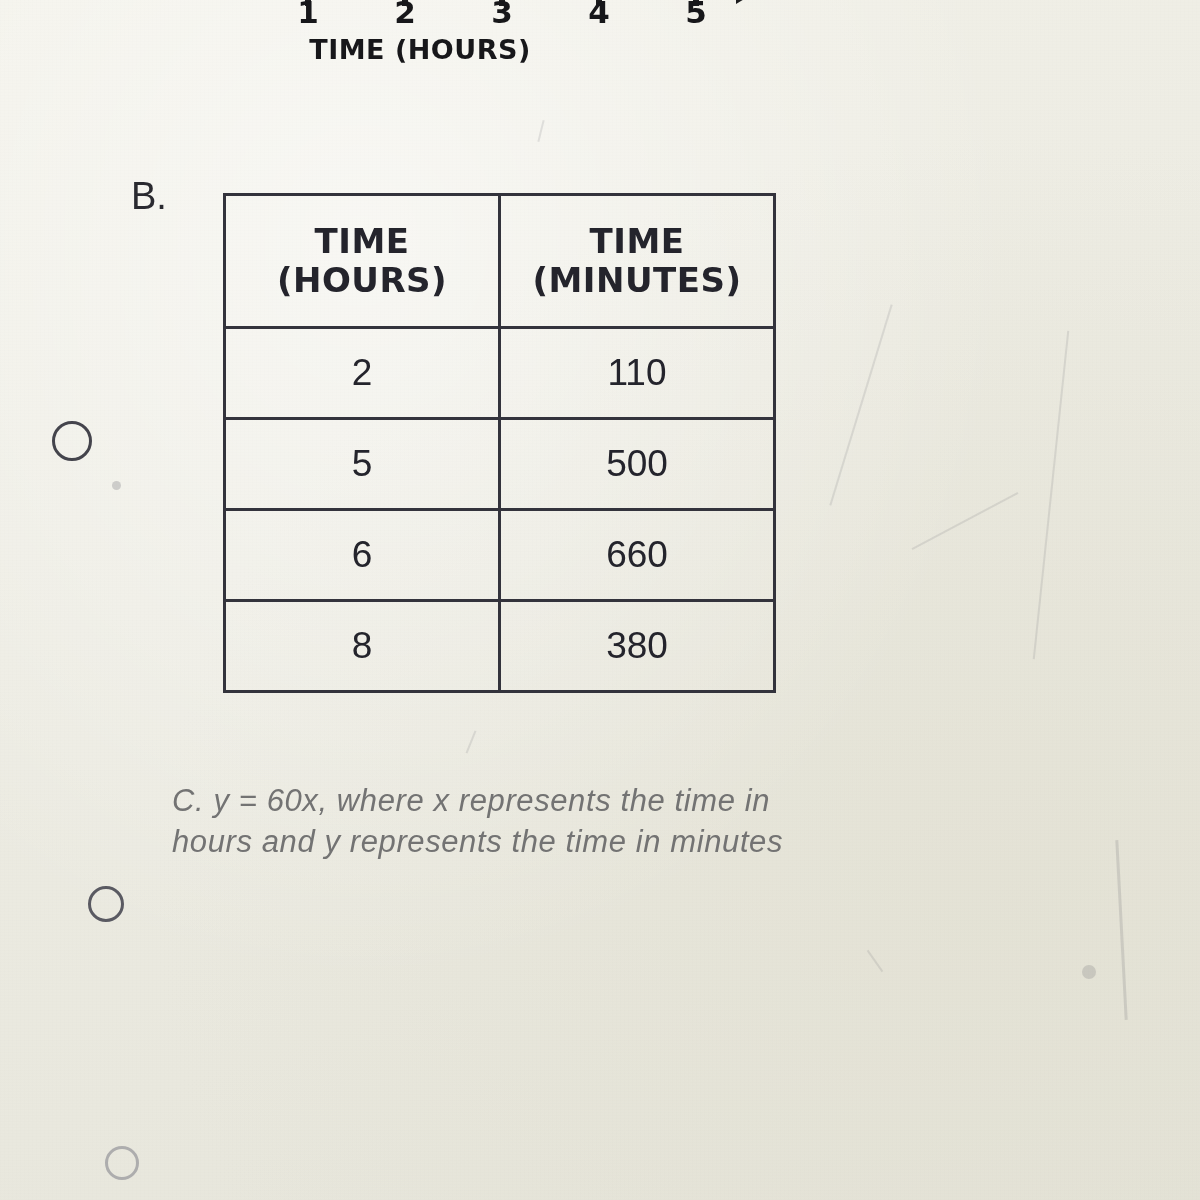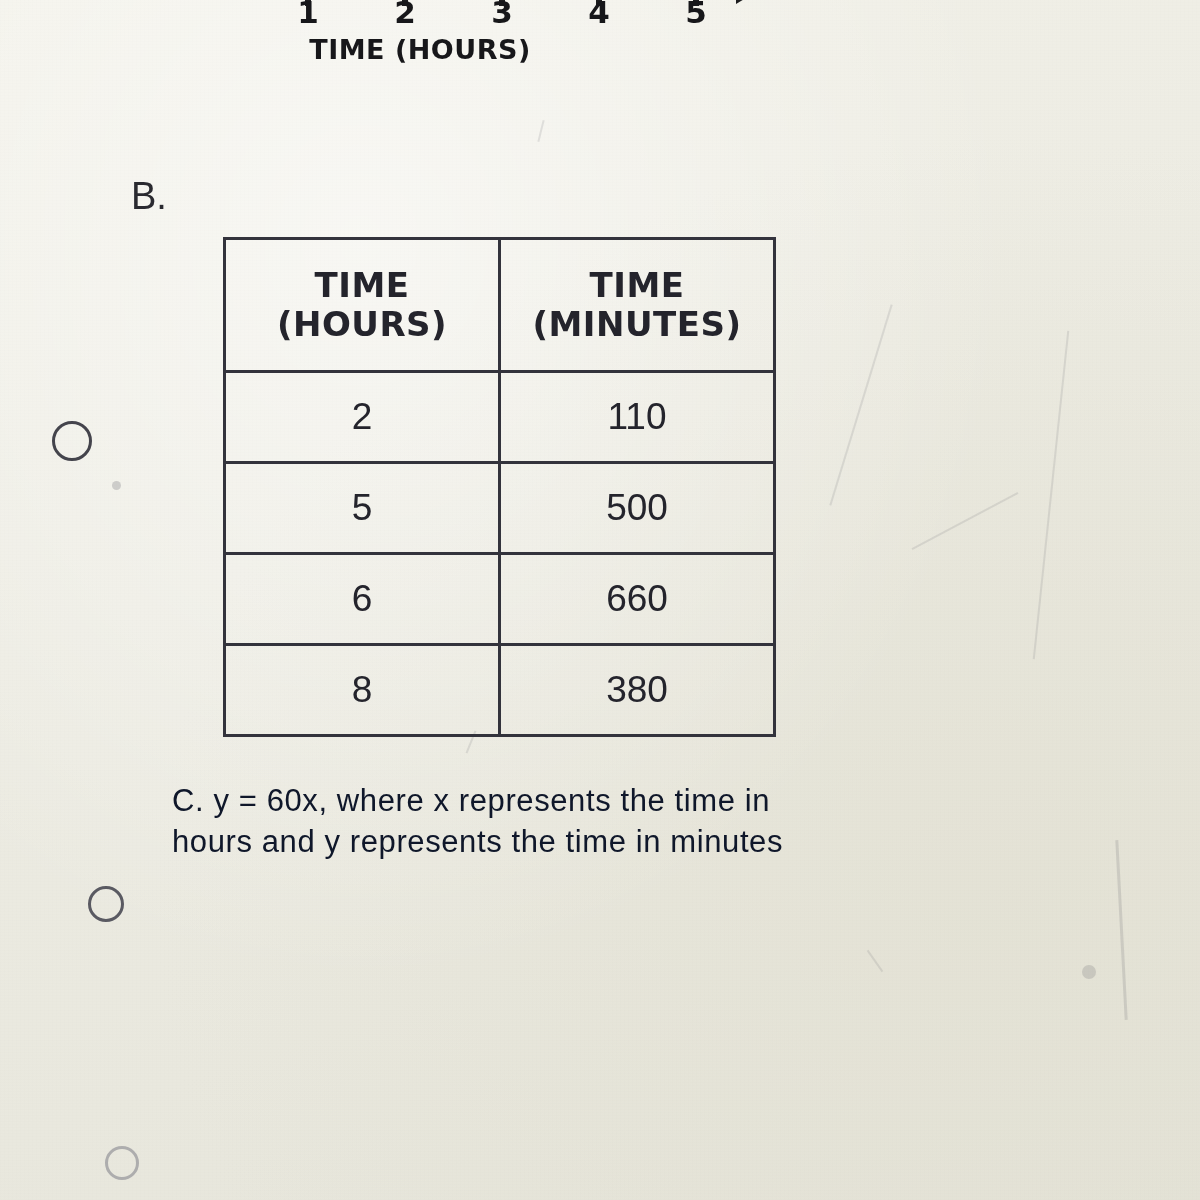--- a/index.html
+++ b/index.html
@@ -100,21 +100,20 @@
     border-radius: 50%;
     background: transparent;
   }
   #table-b {
     position: absolute;
     left: 223px;
     top: 193px;
     width: 553px;
     border-collapse: collapse;
     background: transparent;
-    margin-top: 44px;
   }
   #table-b td, #table-b th {
     border: 3px solid #33333c;
     text-align: center;
     vertical-align: middle;
     color: #24242c;
   }
   #table-b th {
     height: 128px;
     font-family: "DejaVu Sans", sans-serif;
@@ -143,22 +142,23 @@
     border-radius: 50%;
   }
   #choice-c-text {
     position: absolute;
     left: 172px;
     top: 780px;
     width: 640px;
     font-family: "Liberation Sans", sans-serif;
     font-size: 31px;
     line-height: 1.33;
-    color: #0f172a;
+    color: #737373;
     letter-spacing: 0.6px;
+    font-style: italic;
   }
 
   
   #radio-d {
     position: absolute;
     left: 105px;
     top: 1146px;
     width: 28px;
     height: 28px;
     border: 3px solid #9a9a9e;

